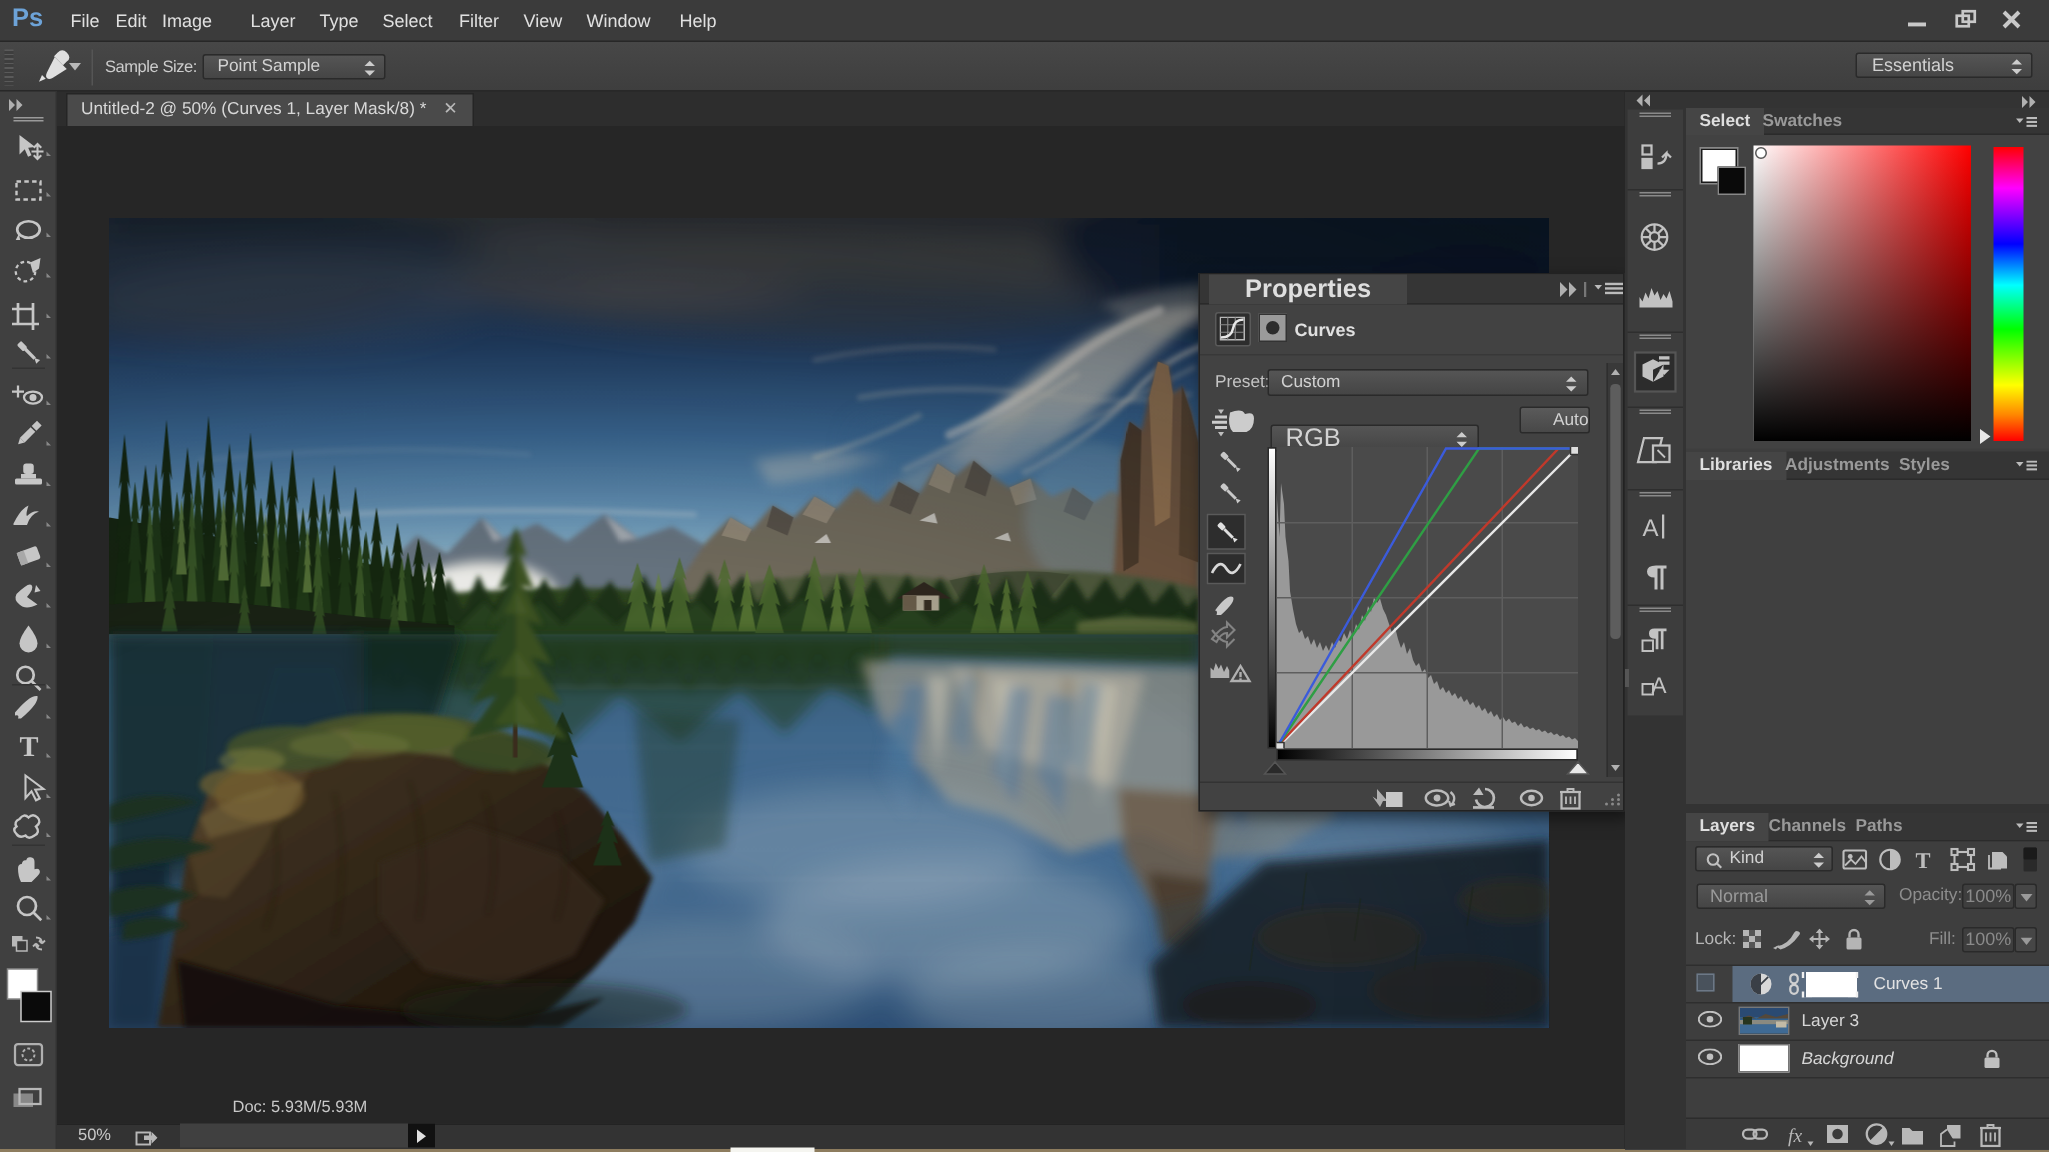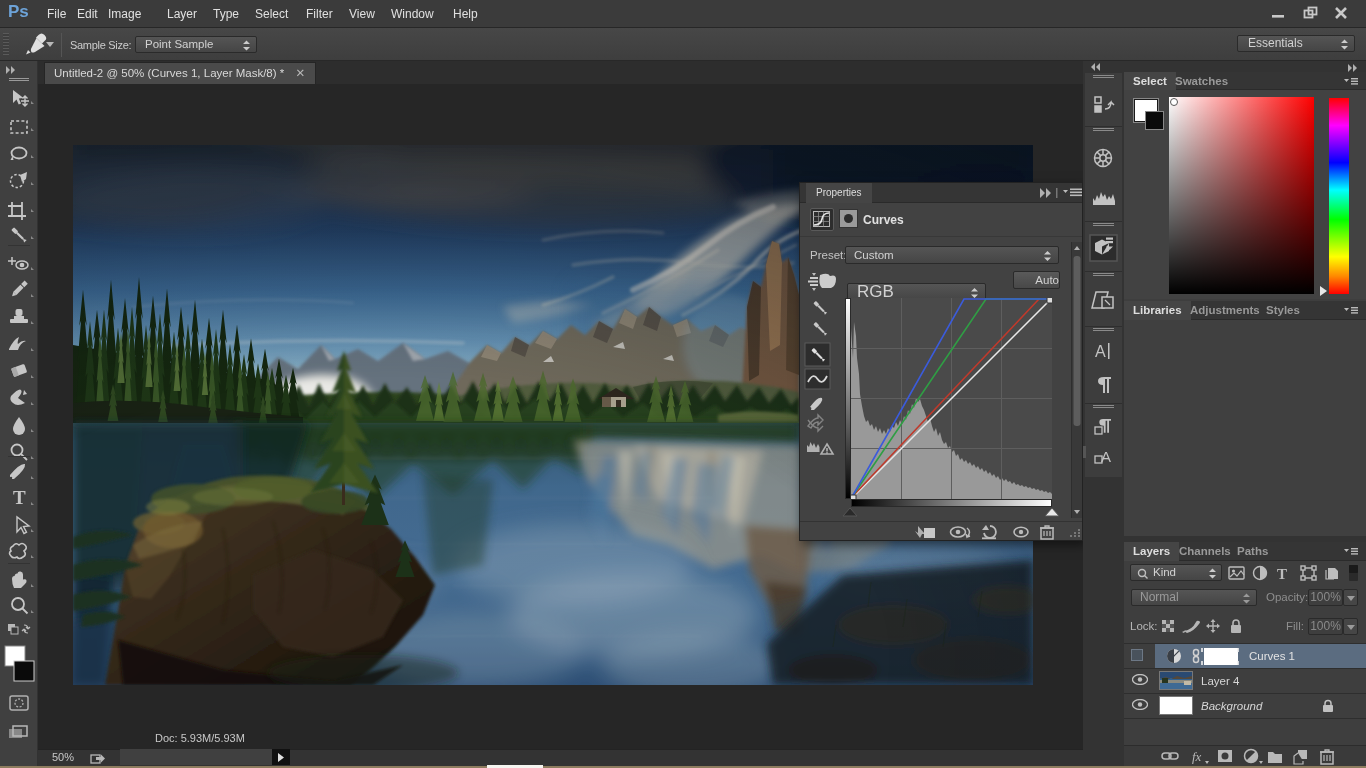--- a/index.html
+++ b/index.html
@@ -490,21 +490,21 @@
 <path d="M350 330 L420 335 L410 420 L360 430 Z" fill="#24422e" opacity="0.45" filter="url(#b2)"></path>
 <g filter="url(#b2)">
 <ellipse cx="290" cy="528" rx="95" ry="18" fill="#14261c" opacity="0.45"></ellipse>
 </g>
 
 <rect x="0" y="0" width="960" height="540" fill="url(#skyv)"></rect>
 </svg>
 
 <div class="abs" id="propspanel" style="left:799px;top:182px;width:284px;height:359px;background:#424242;border:1px solid #222222;box-shadow:3px 4px 10px rgba(0,0,0,0.5);"></div>
 <div class="abs" style="left:800px;top:183px;width:282px;height:20px;background:#353535;border-bottom:1px solid #2a2a2a;"></div>
-<div class="abs" style="left:806px;top:183px;height:20px;line-height:20px;background:#454545;padding:0 10px;font-size:10px;font-weight:normal;color:#dedede;">Properties</div>
+<div class="abs" style="left:806px;top:183px;height:20px;line-height:20px;background:#454545;padding:0 24px;font-size:17px;font-weight:bold;color:#dedede;">Properties</div>
 <svg class="abs" style="left:1039px;top:188px;" width="46" height="10">
       <path d="M1 0 l5 5 l-5 5 z M7 0 l5 5 l-5 5 z" fill="#b0b0b0"></path>
       <rect x="17" y="0" width="1.5" height="10" fill="#777777"></rect>
       <path d="M24 2 l5 0 l-2.5 3 z" fill="#bbbbbb"></path>
       <rect x="31" y="0.5" width="12" height="1.6" fill="#bbbbbb"></rect>
       <rect x="31" y="3.5" width="12" height="1.6" fill="#bbbbbb"></rect>
       <rect x="31" y="6.5" width="12" height="1.6" fill="#bbbbbb"></rect>
     </svg>
 <div class="abs" style="left:810px;top:208px;width:24px;height:23px;background:#2d2d2d;border:1px solid #5a5a5a;border-radius:2px;"></div>
 <svg class="abs" style="left:813px;top:211px;" width="18" height="17">
@@ -861,21 +861,21 @@
 <div class="abs" style="left:1159px;top:671px;width:34px;height:19px;background:#1a2a3a;border:1px solid #777777;"></div>
 <svg class="abs" style="left:1160px;top:672px;" width="32" height="17">
 <rect width="32" height="17" fill="#31608e"></rect>
       <rect y="0" width="32" height="6" fill="#2a4a72"></rect>
       <path d="M0 7 l6-2 l5 2 l6-3 l7 2 l8-2 l0 3 l-32 0 z" fill="#54483a"></path>
       <rect x="0" y="8" width="32" height="3" fill="#8a8a80"></rect>
       <rect x="0" y="11" width="32" height="6" fill="#3f6a94"></rect>
       <rect x="2" y="6" width="6" height="5" fill="#27351f"></rect>
       <rect x="24" y="9" width="7" height="4" fill="#c2baa6"></rect>
 </svg>
-<div class="abs" style="left:1201px;top:675px;font-size:11.5px;color:#d6d6d6;">Layer 4</div>
+<div class="abs" style="left:1201px;top:675px;font-size:11.5px;color:#d6d6d6;">Layer 3</div>
 <div class="abs" style="left:1124px;top:693px;width:242px;height:1px;background:#2e2e2e;"></div>
 <svg class="abs" style="left:1132px;top:699px;" width="16" height="11">
       <ellipse cx="8" cy="5.5" rx="7.5" ry="5" fill="none" stroke="#c0c0c0" stroke-width="1.3"></ellipse>
       <circle cx="8" cy="5.5" r="2.2" fill="#c0c0c0"></circle>
     </svg>
 <div class="abs" style="left:1159px;top:696px;width:34px;height:19px;background:#ffffff;border:1px solid #777777;"></div>
 <div class="abs" style="left:1201px;top:700px;font-size:11.5px;color:#d6d6d6;font-style:italic;">Background</div>
 <svg class="abs" style="left:1322px;top:699px;" width="13" height="14">
       <rect x="1" y="6" width="10" height="7" rx="1" fill="#c0c0c0"></rect>
       <path d="M3 6 l0 -1.5 a3 3 0 0 1 6 0 l0 1.5" fill="none" stroke="#c0c0c0" stroke-width="1.5"></path>

